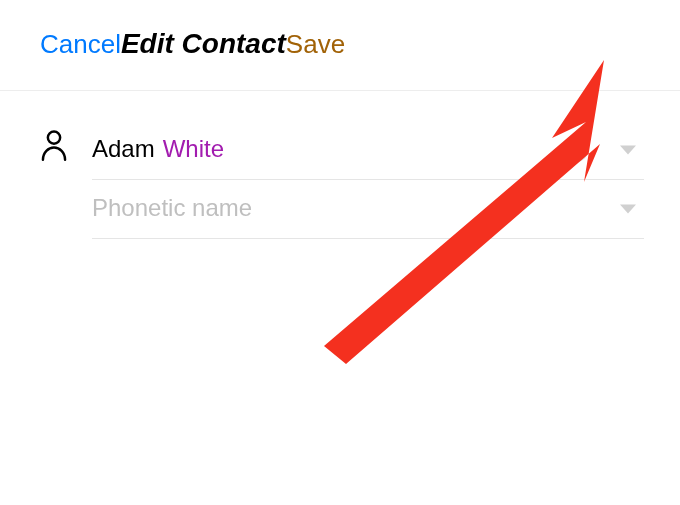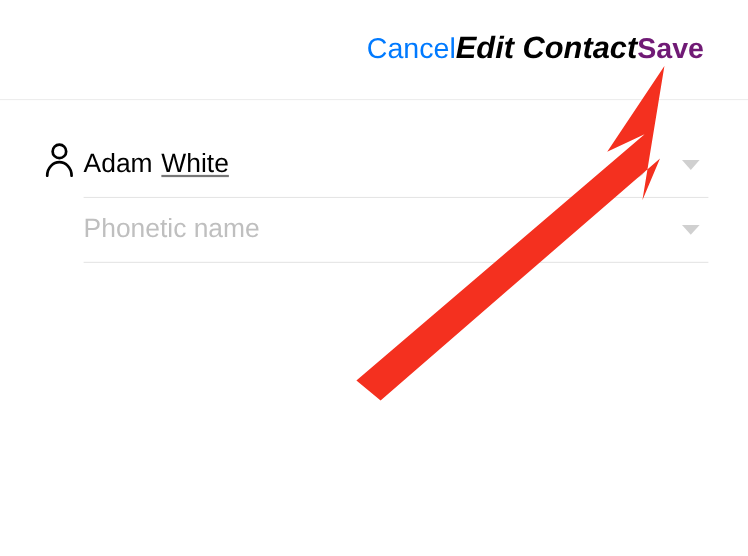--- a/index.html
+++ b/index.html
@@ -11,49 +11,49 @@
       font-family: -apple-system, BlinkMacSystemFont, "Segoe UI", Helvetica, Arial, sans-serif;
       background: #ffffff;
       width: 680px;
       height: 505px;
       position: relative;
       overflow: hidden;
     }
     .header {
       display: flex;
       align-items: center;
-      justify-content: flex-end;
+      justify-content: flex-start;
       padding: 28px 40px 30px 40px;
       border-bottom: 1px solid #ededed;
     }
     .header-left {
       color: #007aff;
       font-size: 26px;
       font-weight: 400;
       cursor: pointer;
     }
     .header-title {
       color: #000;
       font-size: 28px;
       font-weight: 600;
       font-style: italic;
     }
     .header-right {
-      color: #701a75;
+      color: #a16207;
       font-size: 26px;
-      font-weight: 700;
+      font-weight: 400;
       cursor: pointer;
     }
     .form {
       padding: 30px 36px 0 36px;
     }
     .row {
       display: flex;
       align-items: flex-start;
-      gap: 4px;
+      gap: 20px;
     }
     .icon-col {
       width: 36px;
       display: flex;
       justify-content: center;
       align-items: center;
       padding-top: 8px;
       flex-shrink: 0;
     }
     .fields-col {
@@ -78,22 +78,21 @@
     .field-input::placeholder {
       color: #bfbfbf;
     }
     .name-first {
       font-size: 24px;
       color: #000;
       margin-right: 8px;
     }
     .name-last {
       font-size: 24px;
-      color: #000000;
-      text-decoration: underline;
+      color: #a21caf;
       text-decoration-color: #777;
       text-underline-offset: 3px;
     }
     .clear-btn {
       position: absolute;
       right: 56px;
       top: 50%;
       transform: translateY(-50%);
       width: 24px;
       height: 24px;

